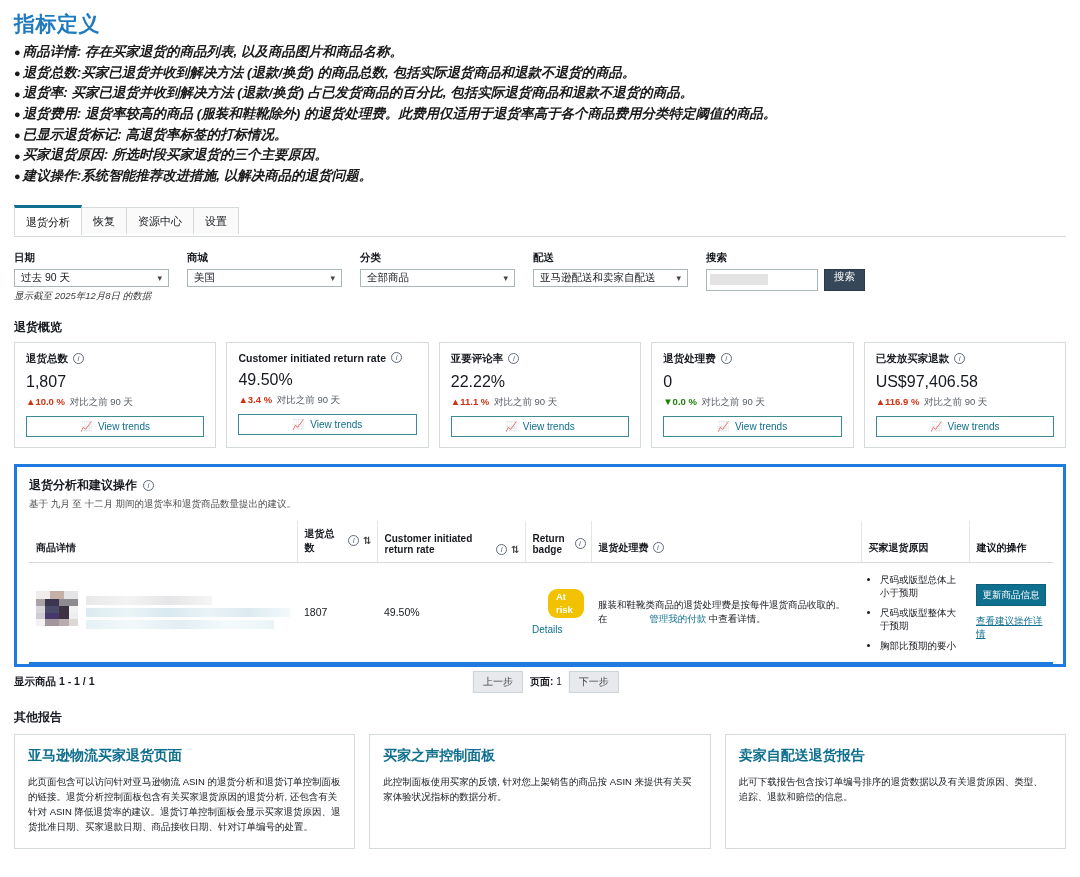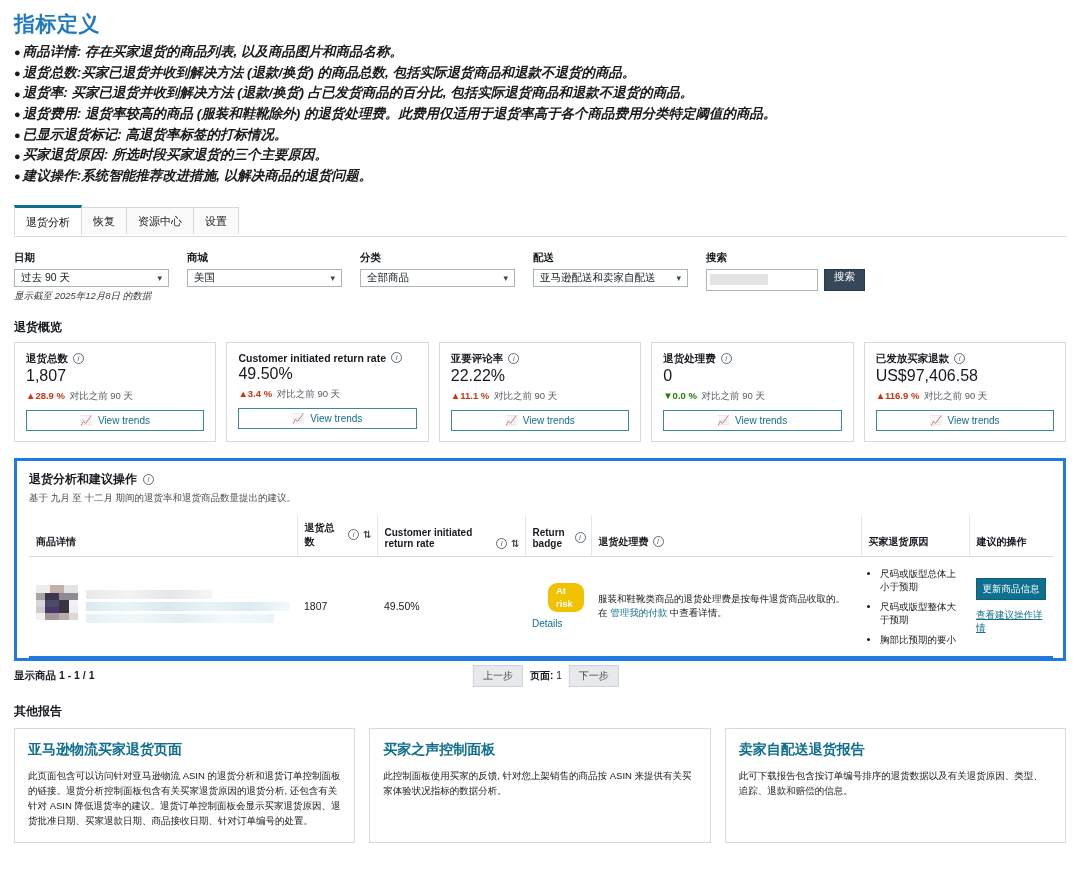--- a/index.html
+++ b/index.html
@@ -158,21 +158,21 @@
     font-weight: bold;
     color: #16191f;
     display: flex;
     align-items: center;
     gap: 5px;
     white-space: nowrap;
   }
   .card-value {
     font-size: 16px;
     color: #16191f;
-    margin: 1px 0 5px 0;
+    margin: 7px 0 5px 0;
     font-weight: normal;
   }
   .card-delta { font-size: 9.5px; white-space: nowrap; }
   .card-delta .up { color: #d13212; font-weight: bold; }
   .card-delta .down { color: #1d8102; font-weight: bold; }
   .card-delta .cmp { color: #545b64; margin-left: 2px; }
   .trend-btn {
     margin-top: 7px;
     width: 100%;
     height: 21px;
@@ -280,21 +280,21 @@
     margin-left: 16px;
   }
   .badge-link {
     display: block;
     color: #0f6f8f;
     font-size: 10px;
     margin-top: 6px;
   }
 
   .fee-note { font-size: 9.5px; color: #16191f; line-height: 14px; }
-  .fee-note a { color: #0f6f8f; text-decoration: none; }
+  .fee-note a { color: #0f6f8f; text-decoration: none; margin-left: 39px; }
 
   ul.reasons { margin: 0; padding-left: 12px; }
   ul.reasons li {
     font-size: 9.5px;
     line-height: 13px;
     margin-bottom: 7px;
     color: #16191f;
   }
   ul.reasons li:last-child { margin-bottom: 0; }
 
@@ -444,21 +444,21 @@
 
 <div class="cards">
 
   <div class="card">
     <div class="card-title">
       <span>退货总数</span>
       <span class="info-i">i</span>
     </div>
     <div class="card-value">1,807</div>
     <div class="card-delta">
-      <span class="up">▲28.9 %</span>
+      <span class="up">▲10.0 %</span>
       <span class="cmp">对比之前 90 天</span>
     </div>
     <div class="trend-btn">
       <span>📈</span>
       <span>View trends</span>
     </div>
   </div>
 
   <div class="card">
     <div class="card-title">

